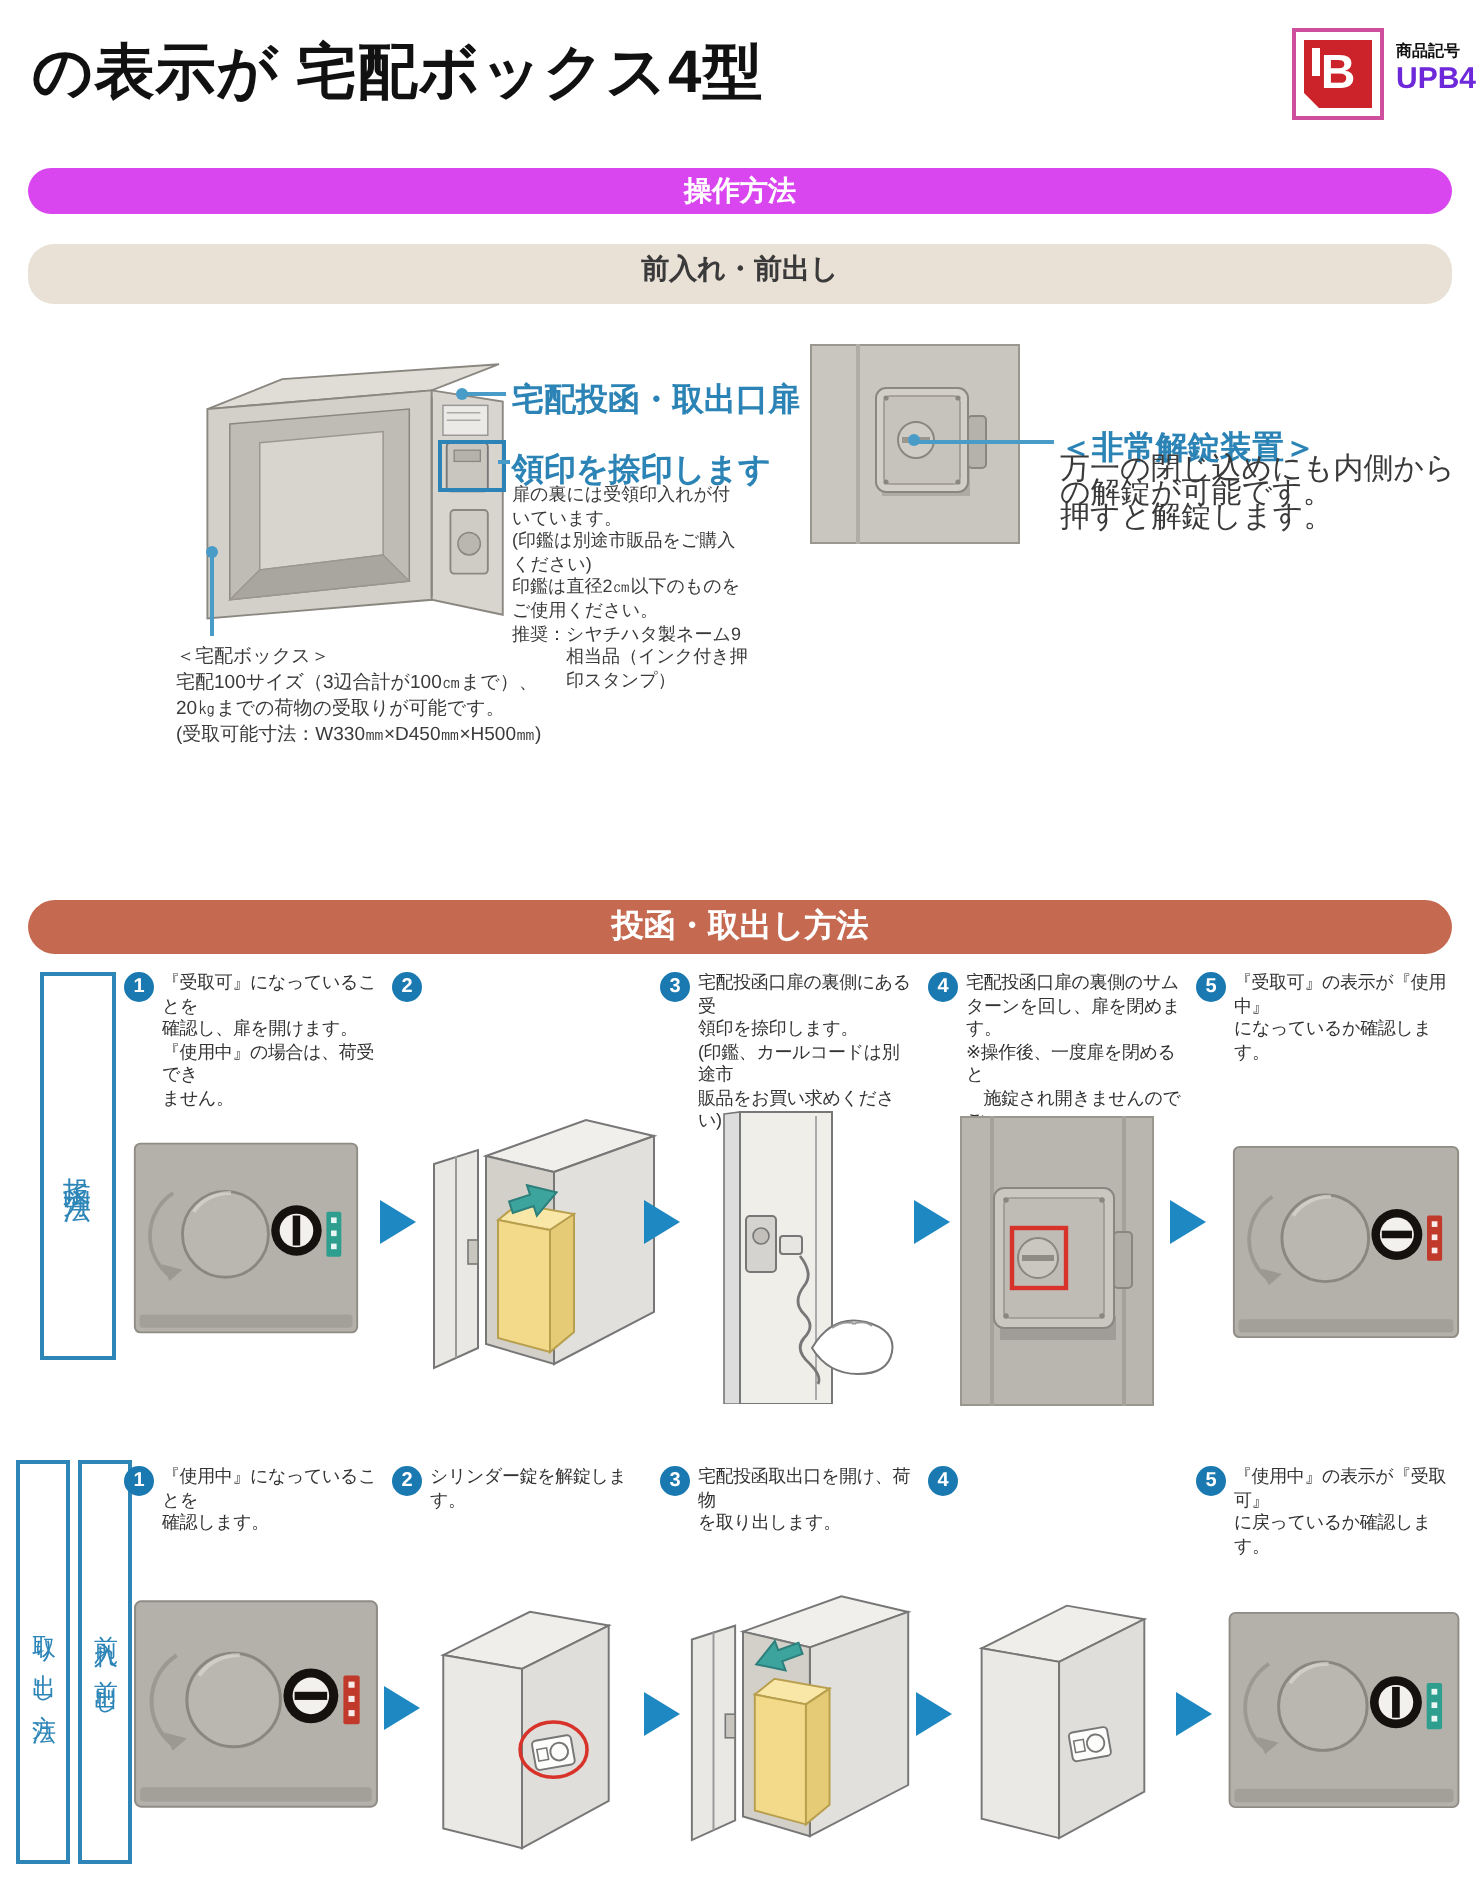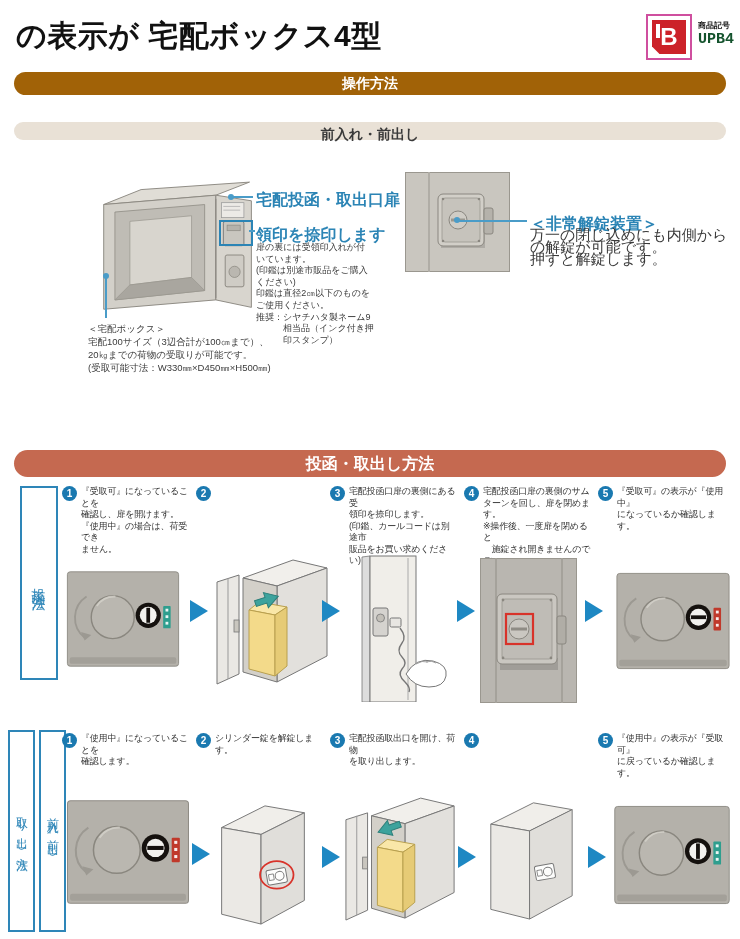--- a/index.html
+++ b/index.html
@@ -10,26 +10,26 @@
   
   .title{position:absolute;left:16px;top:16px;font-size:30px;font-weight:bold;color:#111;letter-spacing:0.5px;margin:0;}
   .brand{position:absolute;left:646px;top:14px;width:92px;height:46px;}
   .logo{position:absolute;left:0;top:0;width:42px;height:42px;border:2px solid #cf4f9f;background:#fff;
         display:flex;align-items:center;justify-content:center;}
   .logo-inner{width:34px;height:34px;background:#cc2229;color:#fff;display:flex;align-items:center;justify-content:center;
         font-weight:bold;font-size:24px;position:relative;clip-path:polygon(0 0,100% 0,100% 100%,22% 100%,0 78%);}
   .logo-bar{position:absolute;left:4px;top:4px;width:4px;height:14px;background:#fff;}
   .pcode{position:absolute;left:52px;top:6px;}
   .pcode-label{font-size:8px;font-weight:bold;color:#111;}
-  .pcode-value{font-size:15px;font-weight:bold;color:#14532d;line-height:17px;font-family:Liberation Mono, monospace;}
+  .pcode-value{font-size:15px;font-weight:bold;color:#6d28d9;line-height:17px;}
 
   
   .banner{position:absolute;left:14px;width:712px;text-align:center;font-weight:bold;}
-  .banner-op{top:72px;height:23px;line-height:23px;border-radius:12px;background:#a16207;color:#fff;font-size:14px;}
-  .banner-beige{top:122px;height:18px;line-height:25px;border-radius:13px;background:#e9e1d6;color:#3a3a3a;font-size:14px;}
+  .banner-op{top:84px;height:23px;line-height:23px;border-radius:12px;background:#d946ef;color:#fff;font-size:14px;}
+  .banner-beige{top:122px;height:30px;line-height:25px;border-radius:13px;background:#e9e1d6;color:#3a3a3a;font-size:14px;}
   .banner-method{top:450px;height:27px;line-height:27px;border-radius:14px;background:#c56950;color:#fff;font-size:16px;}
 
   
   .ann-blue{color:#2b84b5;}
   .lbl{position:absolute;font-size:16px;font-weight:bold;color:#2b84b5;}
   .desc{position:absolute;font-size:9px;line-height:11.6px;color:#3a3a3a;}
   .ann-line-h{position:absolute;height:1.5px;background:#4a9cc8;}
   .ann-line-v{position:absolute;width:1.5px;background:#4a9cc8;}
   .ann-dot{position:absolute;width:6px;height:6px;border-radius:50%;background:#4a9cc8;}
   .ann-box{position:absolute;border:2px solid #2b84b5;background:transparent;}

